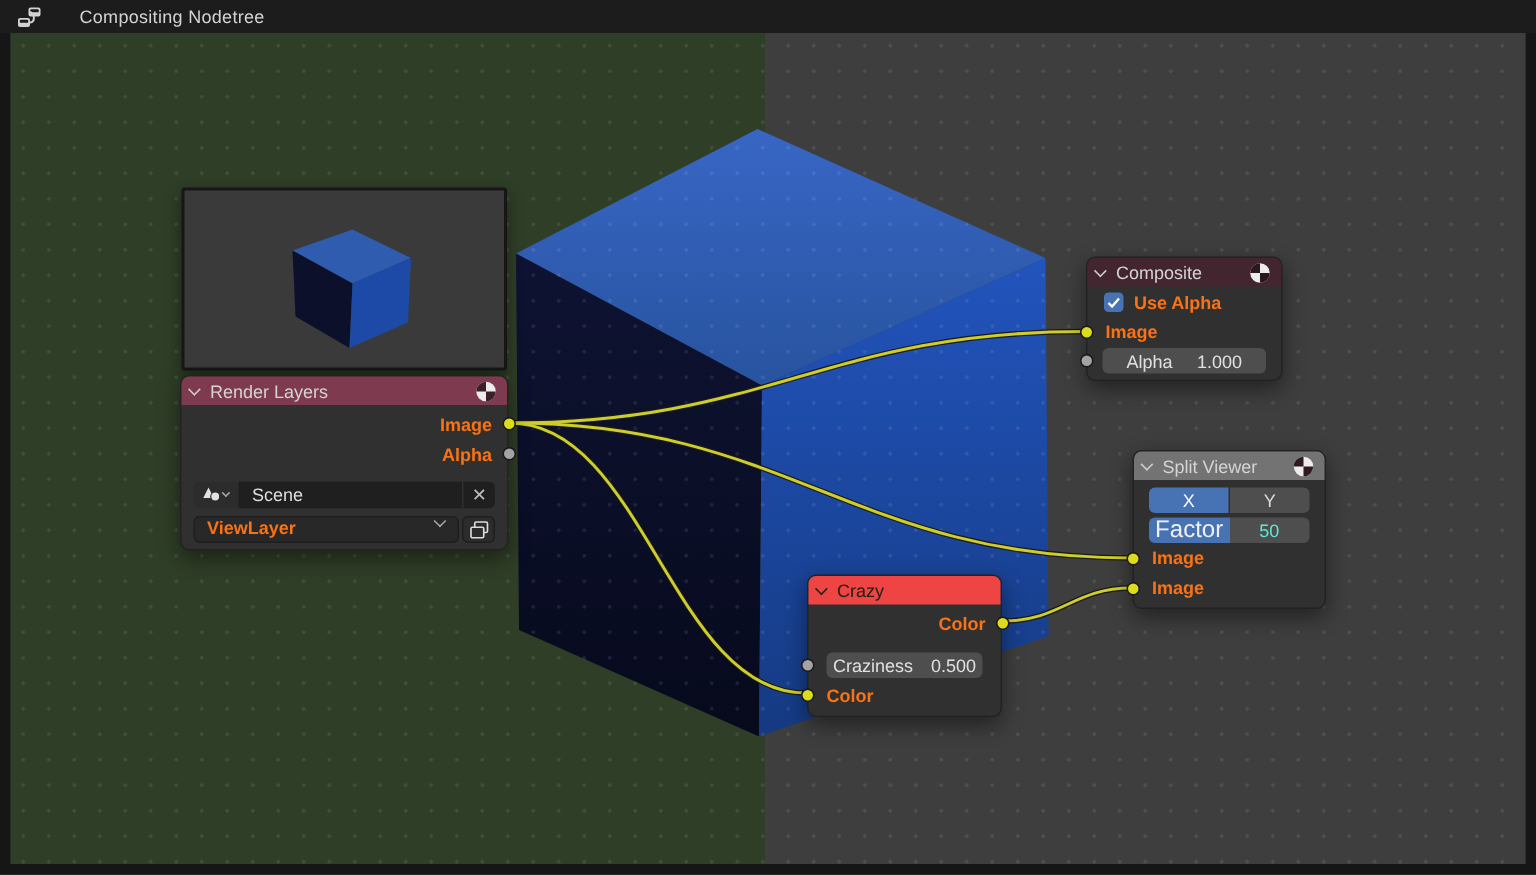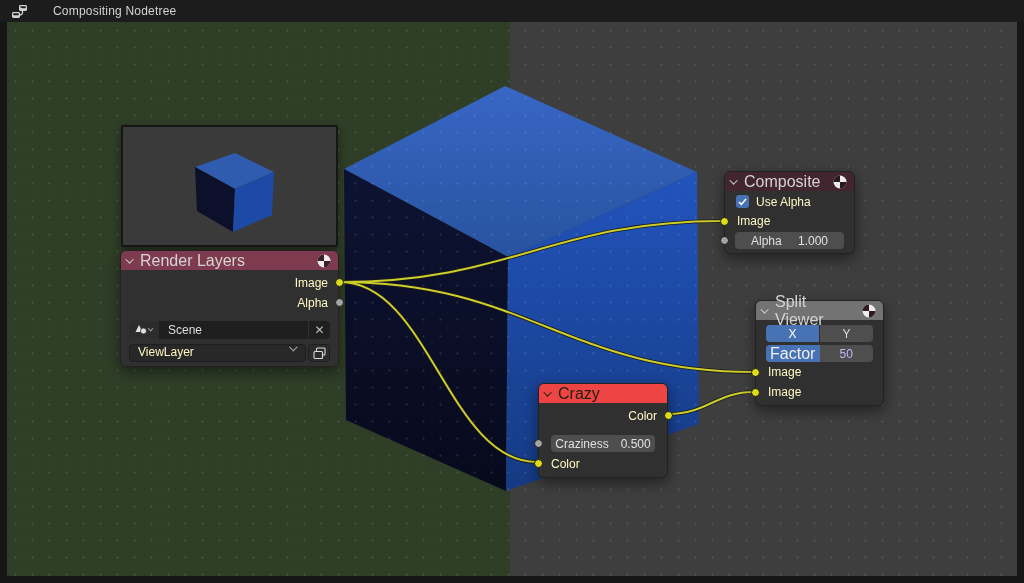--- a/index.html
+++ b/index.html
@@ -33,42 +33,42 @@
   .node{
     position:absolute; z-index:5; background:#303030;
     border:1px solid #222; border-radius:6px;
     box-shadow:0 5px 14px rgba(0,0,0,0.45);
     font-size:12px; color:#d4d4d4;
   }
   .node-header{
     height:19px; display:flex; align-items:center; gap:6px;
     padding:0 7px; border-radius:5px 5px 0 0; cursor:pointer;
   }
-  .node-header .hdr-title{ flex:1; font-size:16px; }
+  .node-header .hdr-title{ flex:1; font-size:12px; }
   .hdr-rl{ background:#7e3a4e; }
   .hdr-dark-red{ background:#43252f; }
   .hdr-sv{ background:#737373; }
   .hdr-crazy{ background:#ef4444; }
   .hdr-crazy .hdr-title{ color:#21210f; }
   .chev{
     width:6px; height:6px; border-left:1.6px solid #cfcfcf; border-bottom:1.6px solid #cfcfcf;
     transform:rotate(-45deg) translateY(-2px); flex:none;
   }
   .hdr-crazy .chev{ border-color:#22220f; }
   
   .socket{
     position:absolute; width:9px; height:9px; border-radius:50%;
     border:1.4px solid #191919; z-index:6;
   }
   .socket.yellow{ background:#dcdc1d; }
   .socket.gray{ background:#a3a3a3; }
   
   .row-out{ height:20px; display:flex; align-items:center; justify-content:flex-end; padding-right:10px; }
   .row-in { height:20px; display:flex; align-items:center; justify-content:flex-start; padding-left:12px; }
-  .lbl{ color:#fef9c3; }
+  .lbl{ color:#f97316;font-weight:bold; }
   
   .field{
     background:#4e4e4e; border-radius:4px; height:17px;
     display:flex; align-items:center; color:#e0e0e0; font-size:12px;
   }
   .scene-row{ display:flex; margin:0 8px; height:18px; border-radius:4px; overflow:hidden; }
   .scene-iconbtn{
     width:31px; background:#2c2c2c; display:flex; align-items:center; justify-content:center; gap:2px;
     border-right:1px solid #1e1e1e; cursor:pointer;
   }
@@ -107,21 +107,21 @@
   .seg.last{ border-radius:0 4px 4px 0; }
   .seg.active{ background:#4772b3; color:#fff; }
   .slider{
     margin:0 10px; height:17px; background:#4e4e4e; border-radius:4px;
     position:relative; overflow:hidden; cursor:ew-resize;
   }
   .slider .fill{ position:absolute; left:0; top:0; bottom:0; width:50%; background:#4772b3; }
   .slider .s-label{ position:absolute; left:0; top:0; bottom:0; width:50%;
     display:flex; align-items:center; justify-content:center; color:#f0f0f0; font-size:16px; }
   .slider .s-value{ position:absolute; right:0; top:0; bottom:0; width:50%;
-    display:flex; align-items:center; justify-content:center; color:#c4b5fd; font-size:12px; }
+    display:flex; align-items:center; justify-content:center; color:#5eead4; font-size:12px; }
   
   .preview{
     position:absolute; left:114px; top:103px; width:217px; height:122px;
     background:#3a3a3a; border:2px solid #161616; border-radius:2px; z-index:5;
     box-shadow:0 4px 10px rgba(0,0,0,0.4);
   }
   
   .kv{ justify-content:space-between; padding:0 16px; }
   .kv-center{ justify-content:center; gap:10px; }
 </style>

